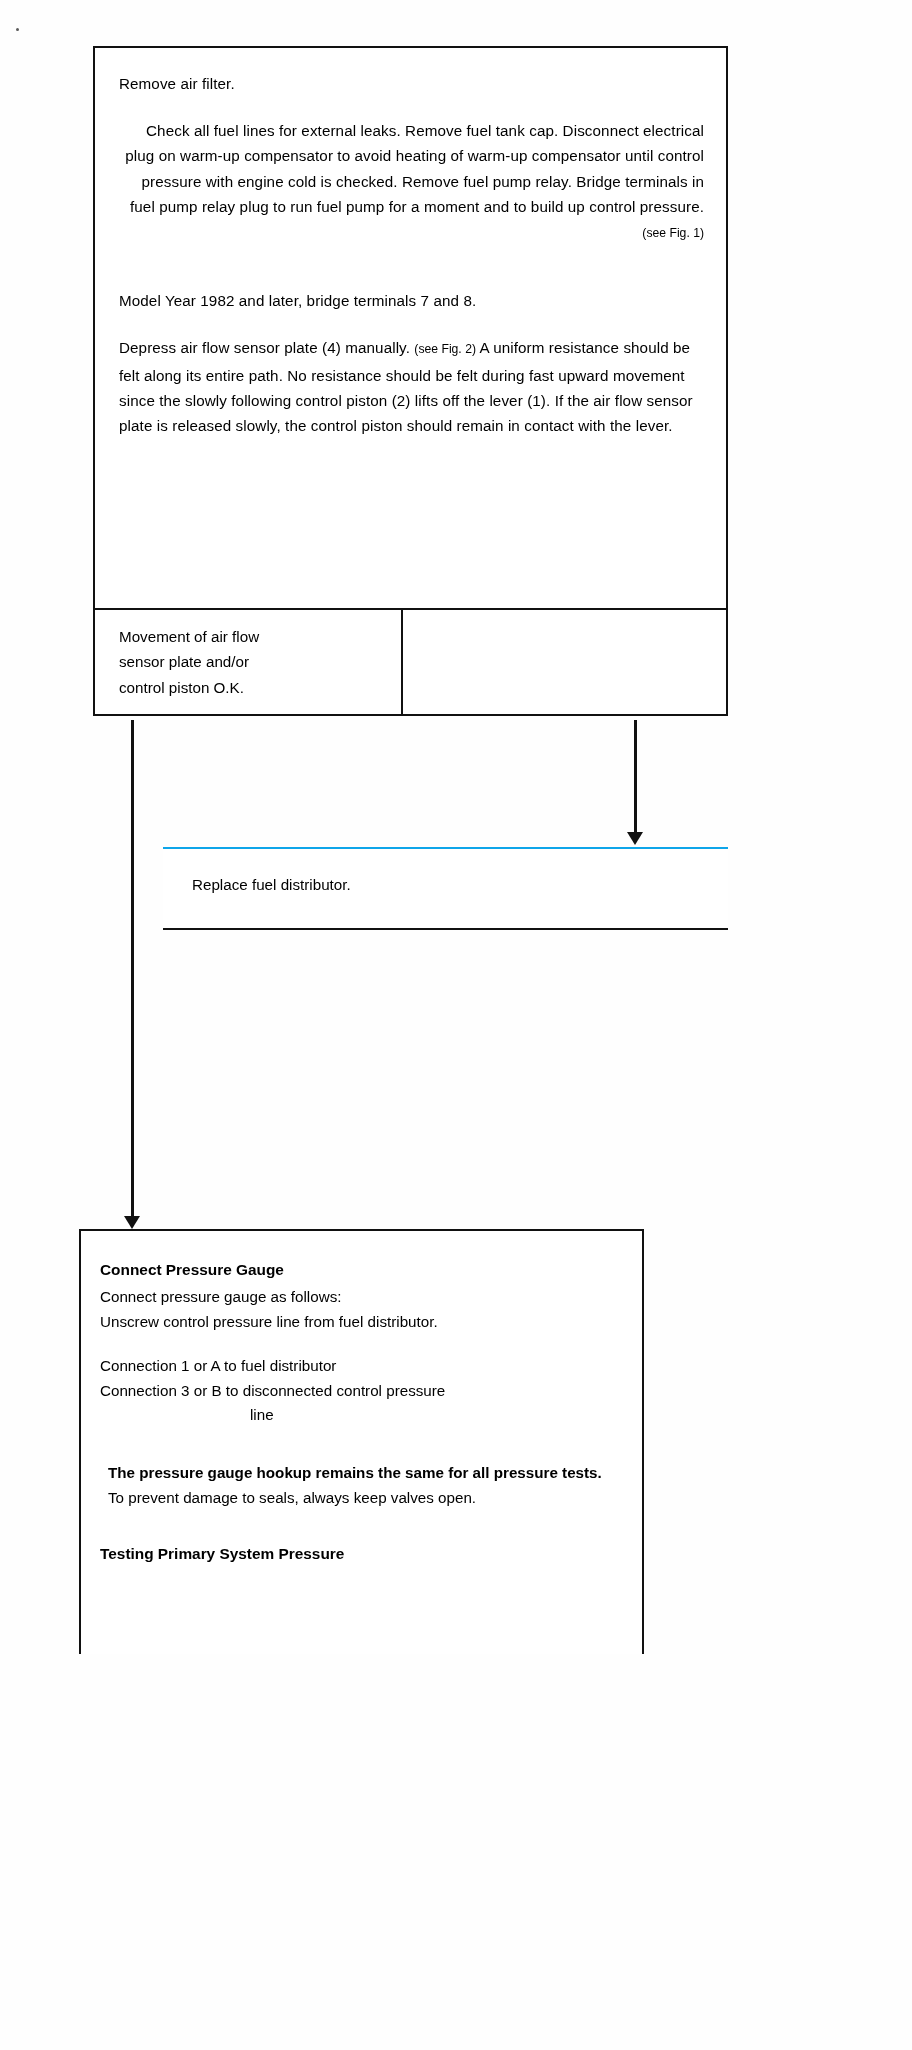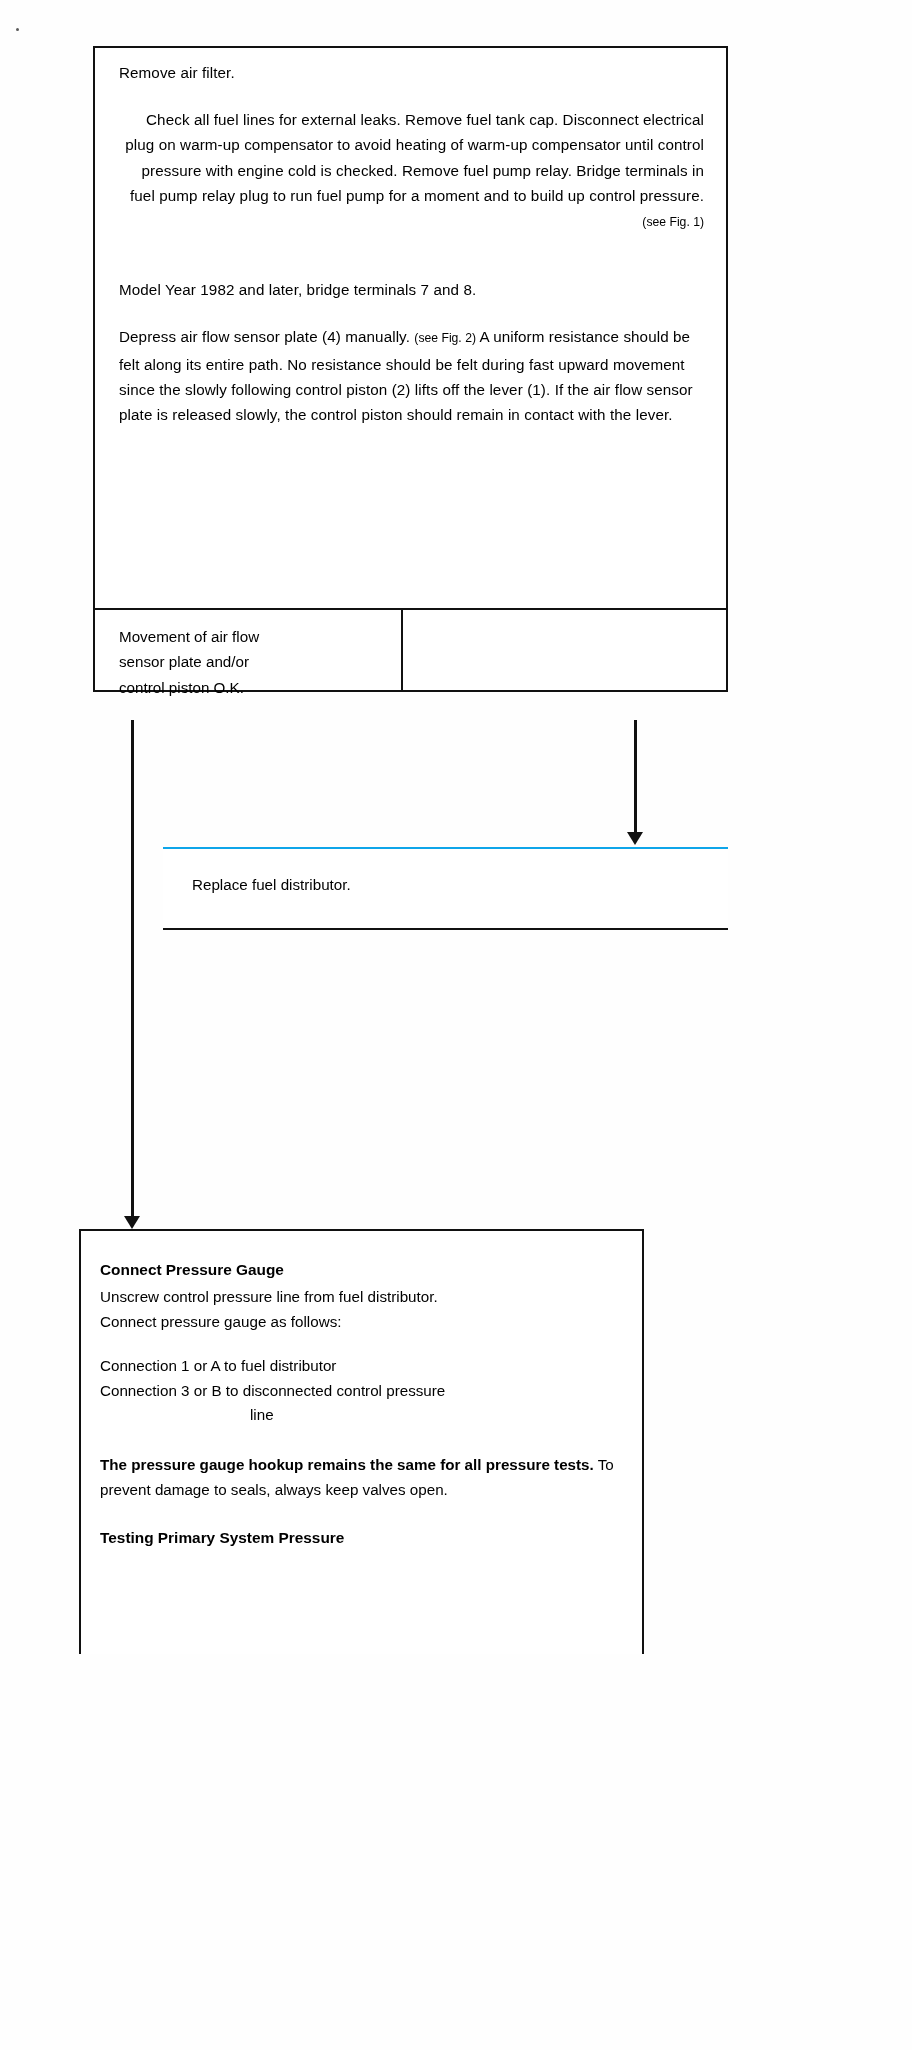--- a/index.html
+++ b/index.html
@@ -13,34 +13,34 @@
 
   
   .speck{position:absolute;left:16px;top:28px;width:3px;height:3px;background:#5a5a5a;border-radius:50%;}
 
   
   .box-top{
     position:absolute;left:93px;top:46px;width:635px;height:562px;
     border:2px solid #111;border-bottom:none;box-sizing:border-box;
     background:#fff;
   }
-  .box-top-inner{padding:12px 22px 0 24px;}
+  .box-top-inner{padding:23px 22px 0 24px;}
 
   .para{
     font-size:15.2px;line-height:25.2px;letter-spacing:0.1px;
     margin:0 0 22px 0;text-align:left;
   }
   .para.tight{margin-bottom:8px;text-align:right;}
   .small-note{font-size:12.2px;letter-spacing:0;}
 
   .spacer-1{height:34px;}
 
   
   .decision-row{
-    position:absolute;left:93px;top:608px;width:635px;height:84px;
+    position:absolute;left:93px;top:608px;width:635px;height:108px;
     border:2px solid #111;box-sizing:border-box;display:flex;background:#fff;
   }
   .decision-cell{
     box-sizing:border-box;padding:14px 18px 0 24px;
     font-size:15.2px;line-height:25.4px;
   }
   .decision-cell.left{width:308px;border-right:2px solid #111;}
   .decision-cell.right{flex:1;padding-left:22px;}
   .decision-cell p{margin:0;}
 
@@ -66,21 +66,21 @@
   .box-bottom{
     position:absolute;left:79px;top:1229px;width:565px;height:425px;
     border:2px solid #111;border-bottom:none;box-sizing:border-box;background:#fff;
   }
   .box-bottom-inner{padding:15px 18px 0 19px;}
   .bb-title{font-size:15.4px;font-weight:bold;line-height:24px;margin:12px 0 3px 0;}
   .bb-line{font-size:15.2px;line-height:24.5px;margin:0;}
   .bb-gap{height:20px;}
   .bb-indent{display:inline-block;padding-left:150px;}
   .bb-bold{font-weight:bold;}
-  .bb-para{font-size:15.2px;line-height:25px;margin:0;}
+  .bb-para{font-size:15.2px;line-height:25px;margin:8px;}
   .bb-gap2{height:24px;}
   .bb-tail{font-size:15.4px;font-weight:bold;line-height:24px;margin:0;}
 </style>
 </head>
 <body>
 
 <div class="page">
 
   <span class="speck"></span>
 
@@ -126,22 +126,22 @@
 
   <div class="band">
     <span>Replace fuel distributor.</span>
   </div>
 
   <div class="box-bottom">
     <div class="box-bottom-inner">
 
       <p class="bb-title">Connect Pressure Gauge</p>
 
+      <p class="bb-line">Connect pressure gauge as follows:</p>
       <p class="bb-line">Unscrew control pressure line from fuel distributor.</p>
-      <p class="bb-line">Connect pressure gauge as follows:</p>
 
       <div class="bb-gap"></div>
 
       <p class="bb-line">Connection 1 or A to fuel distributor</p>
       <p class="bb-line">Connection 3 or B to disconnected control pressure</p>
       <p class="bb-line">
         <span class="bb-indent">line</span>
       </p>
 
       <div class="bb-gap2"></div>

